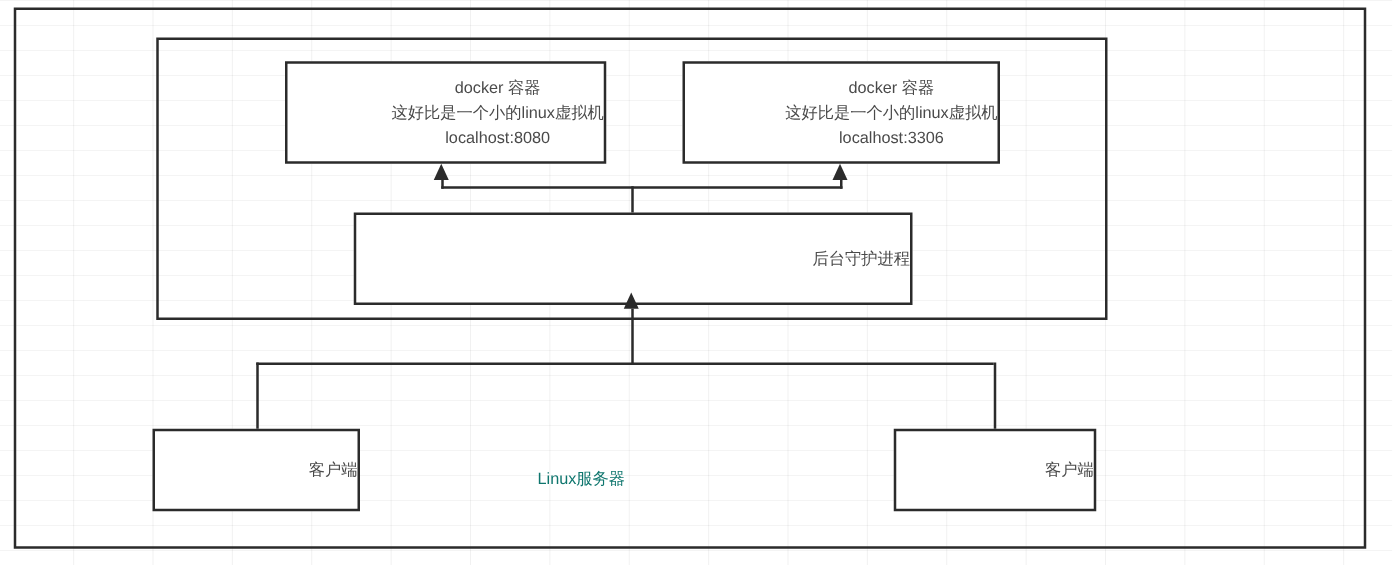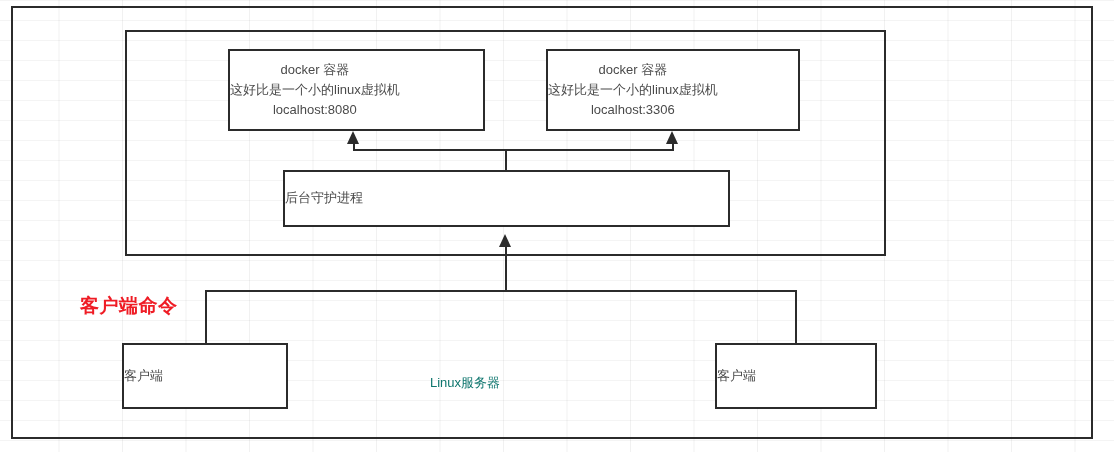--- a/index.html
+++ b/index.html
@@ -34,21 +34,21 @@
     pointer-events: none;
   }
 
   .box {
     position: absolute;
     box-sizing: border-box;
     border: 2px solid #2b2b2b;
     background: #ffffff;
     display: flex;
     align-items: center;
-    justify-content: flex-start;
+    justify-content: flex-end;
     text-align: center;
     color: #4a4a4a;
     font-size: 13px;
     line-height: 1.55;
   }
 
   
   .frame {
     display: block;
     background: transparent;
@@ -66,21 +66,21 @@
   #container-left {
     left: 228px; top: 49px;
     width: 257px; height: 82px;
   }
   #container-right {
     left: 546px; top: 49px;
     width: 254px; height: 82px;
   }
   #daemon-box {
     left: 283px; top: 170px;
-    width: 447px; height: 57px;
+    width: 447px; height: 74px;
   }
   #client-left {
     left: 122px; top: 343px;
     width: 166px; height: 66px;
   }
   #client-right {
     left: 715px; top: 343px;
     width: 162px; height: 66px;
   }
 
@@ -163,21 +163,20 @@
   <div class="box" id="daemon-box">
     <span class="box-text">后台守护进程</span>
   </div>
 
   <div class="line-v" style="left:505px; top:247px; height:44px;"></div>
   <div class="arrow-up" style="left:499px; top:234px;"></div>
   <div class="line-h" style="left:205px; top:290px; width:590px;"></div>
   <div class="line-v" style="left:205px; top:290px; height:54px;"></div>
   <div class="line-v" style="left:795px; top:290px; height:54px;"></div>
 
-  <div id="client-command-label">客户端命令</div>
 
   <div class="box" id="client-left">
     <span class="box-text">客户端</span>
   </div>
 
   <div class="box" id="client-right">
     <span class="box-text">客户端</span>
   </div>
 
   <div id="server-label">Linux服务器</div>

